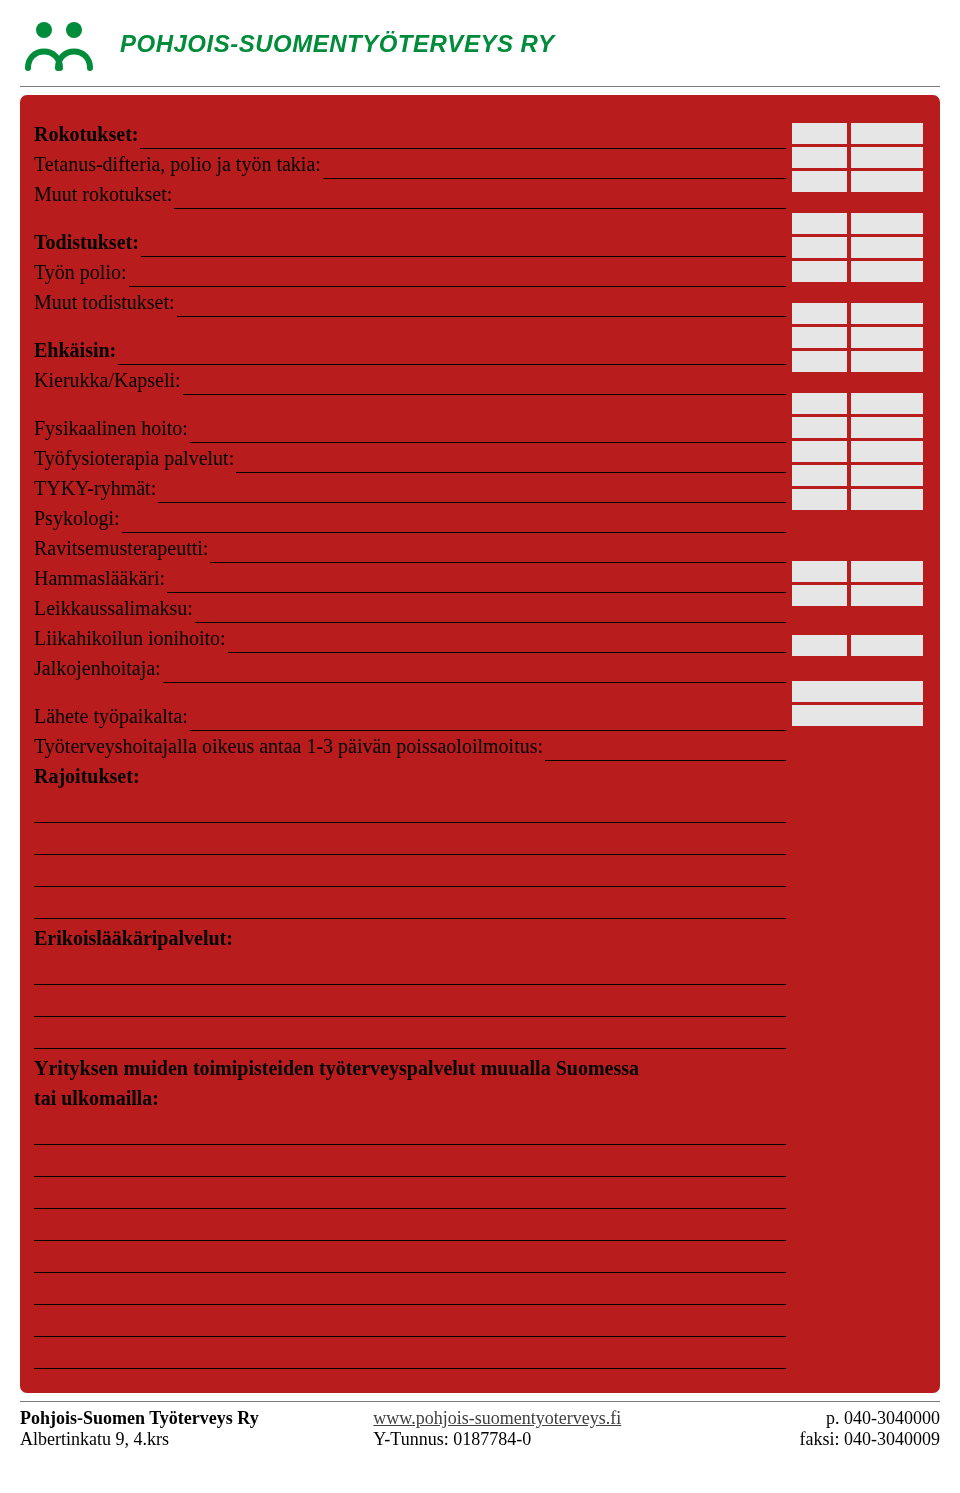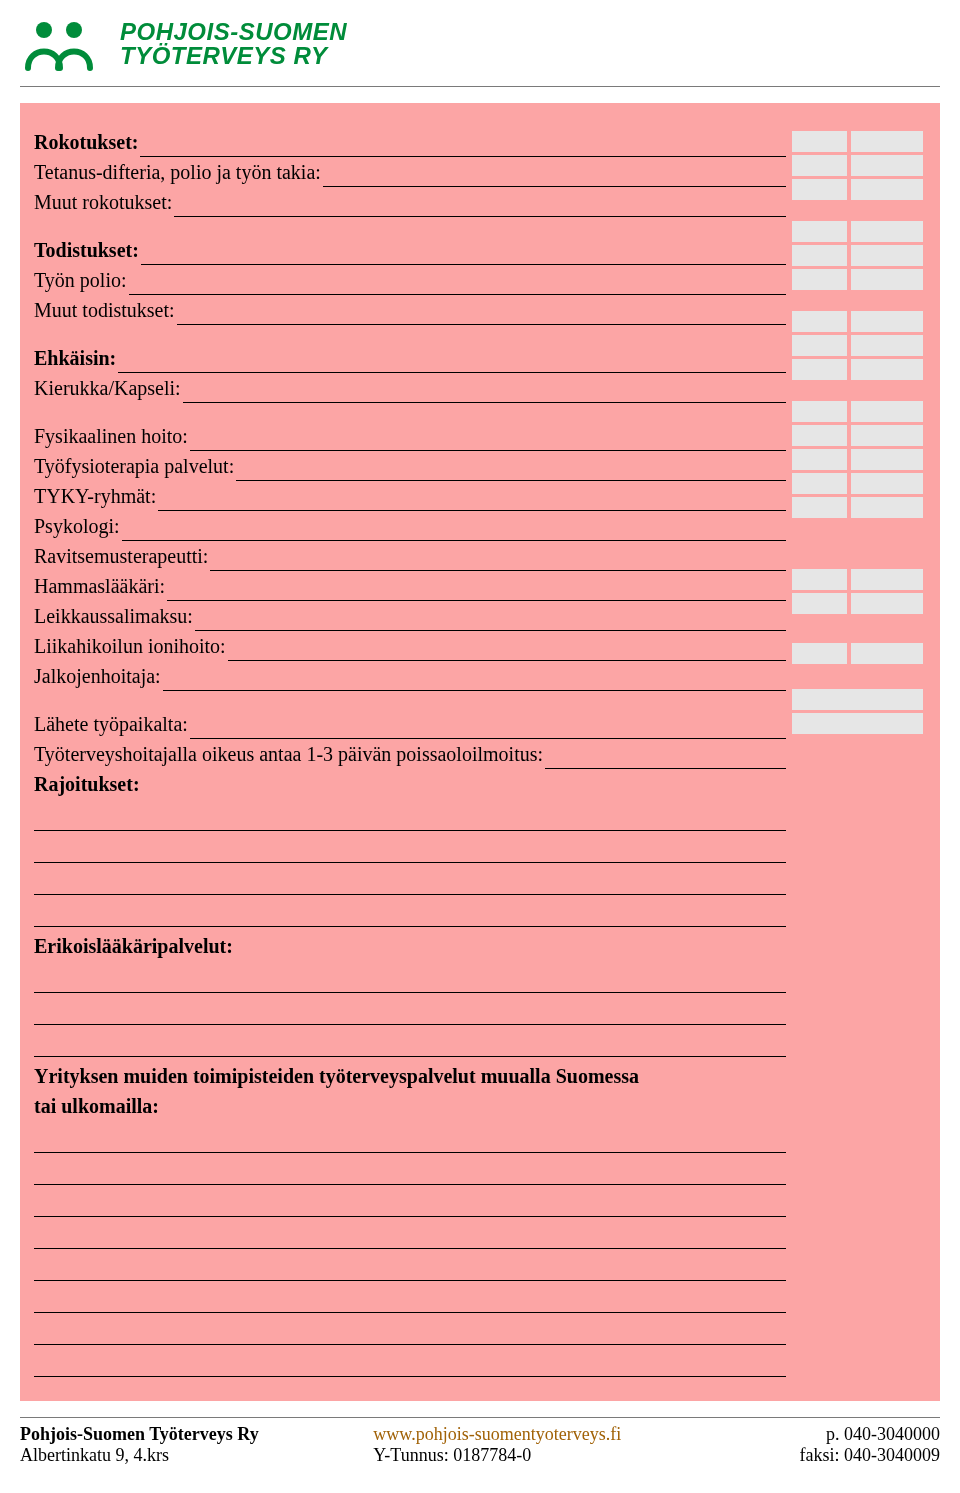--- a/index.html
+++ b/index.html
@@ -7,38 +7,39 @@
   body { padding: 0; }
 
   
   .header {
     padding: 16px 20px 8px 20px;
     display: flex;
     align-items: flex-start;
   }
   .logo-wrap { display: flex; align-items: center; }
   .logo-icon { width: 92px; height: 56px; margin-right: 8px; }
-  .logo-text { display: flex; flex-direction: column; line-height: 1; }
+  .logo-text { display: flex; flex-direction: row; line-height: 1; }
   .logo-line {
     font-family: Arial, Helvetica, sans-serif;
     font-weight: 900;
     font-style: italic;
     color: #008c3a;
     font-size: 24px;
     letter-spacing: 0.5px;
   }
   .under-hr { border: none; border-top: 1px solid #7a7a7a; margin: 6px 20px 0 20px; }
 
   
   .page {
-    margin: 16px 20px;
-    background: #fca5a5;
+    margin: 8px 20px;
+    background: #b91c1c;
     padding: 24px 0 24px 14px;
     position: relative;
     display: flex;
+    border-radius: 7px;
   }
   .left-col { flex: 1 1 auto; padding-right: 6px; font-size: 20px; line-height: 1.5; }
   .right-col { width: 148px; flex: 0 0 148px; padding-top: 4px; }
 
   .row { display: flex; align-items: flex-end; }
   .label { white-space: nowrap; }
   .bold { font-weight: bold; }
   .fill {
     flex: 1 1 auto;
     border-bottom: 1.2px solid #000;
@@ -69,21 +70,21 @@
   .footer {
     margin: 2px 20px 20px 20px;
     padding-top: 4px;
     font-size: 18px;
     display: flex;
     justify-content: space-between;
   }
   .footer .col { flex: 1; }
   .footer .col.middle { text-align: left; padding-left: 70px; }
   .footer .col.right { text-align: right; }
-  .footer a, .link { color: #a16207; }
+  .footer a, .link { color: #404040; text-decoration: underline; }
   .footer .company { font-weight: bold; }
 </style>
 </head>
 <body>
 
 <div class="header">
   <div class="logo-wrap">
     <svg class="logo-icon" viewBox="0 0 92 56">
       <g fill="none" stroke="#008c3a" stroke-width="6" stroke-linecap="round">
 

